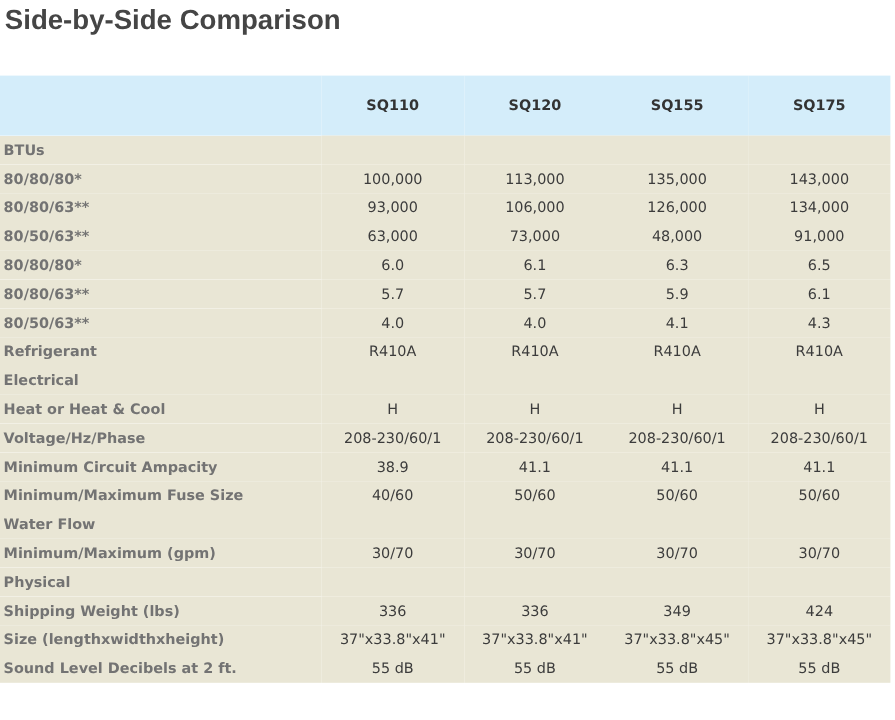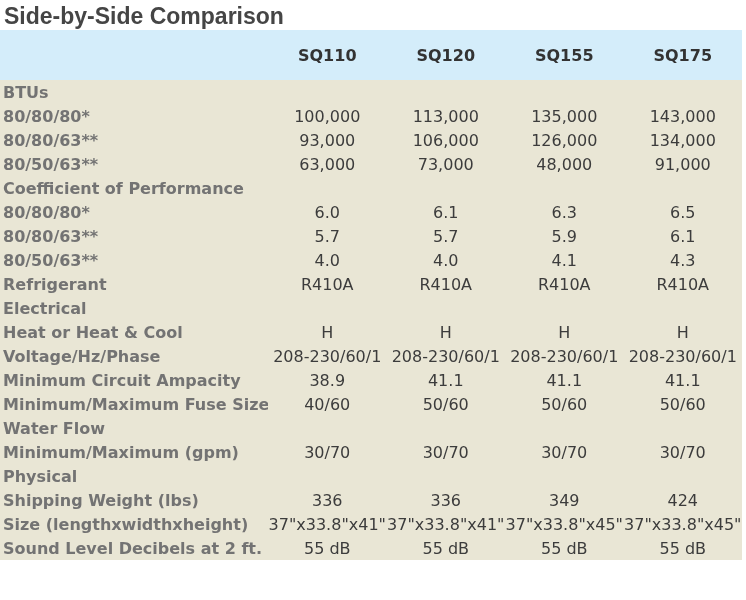--- a/index.html
+++ b/index.html
@@ -22,21 +22,22 @@
     font-family: "Liberation Sans", sans-serif;
     font-size: 23px;
     font-weight: bold;
     color: #454545;
     letter-spacing: 0px;
   }
   table.cmp {
     border-collapse: collapse;
     table-layout: fixed;
     width: 742px;
-    font-size: 16px;
+    margin-top: 33px;
+    font-size: 12px;
     padding-left: 24px;
   }
   table.cmp col.label-col   { width: 268px; }
   table.cmp col.model-col   { width: 118.5px; }
   table.cmp thead th {
     background: #d4edfa;
     height: 50px;
     font-weight: bold;
     color: #333333;
     text-align: center;
@@ -109,27 +110,20 @@
           <td class="row-value">134,000</td>
         </tr>
         <tr>
           <td class="row-label">80/50/63**</td>
           <td class="row-value">63,000</td>
           <td class="row-value">73,000</td>
           <td class="row-value">48,000</td>
           <td class="row-value">91,000</td>
         </tr>
         <tr>
-          <td class="row-label">Coefficient of Performance</td>
-          <td class="row-value"></td>
-          <td class="row-value"></td>
-          <td class="row-value"></td>
-          <td class="row-value"></td>
-        </tr>
-        <tr>
           <td class="row-label">80/80/80*</td>
           <td class="row-value">6.0</td>
           <td class="row-value">6.1</td>
           <td class="row-value">6.3</td>
           <td class="row-value">6.5</td>
         </tr>
         <tr>
           <td class="row-label">80/80/63**</td>
           <td class="row-value">5.7</td>
           <td class="row-value">5.7</td>

